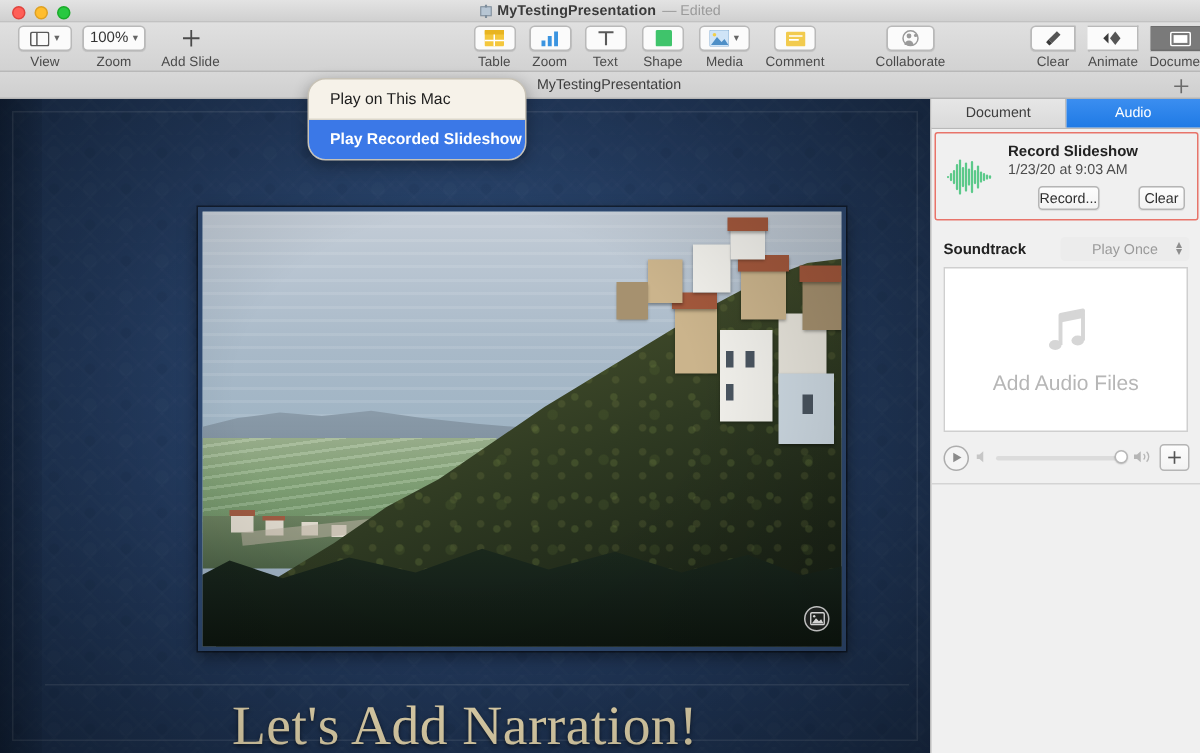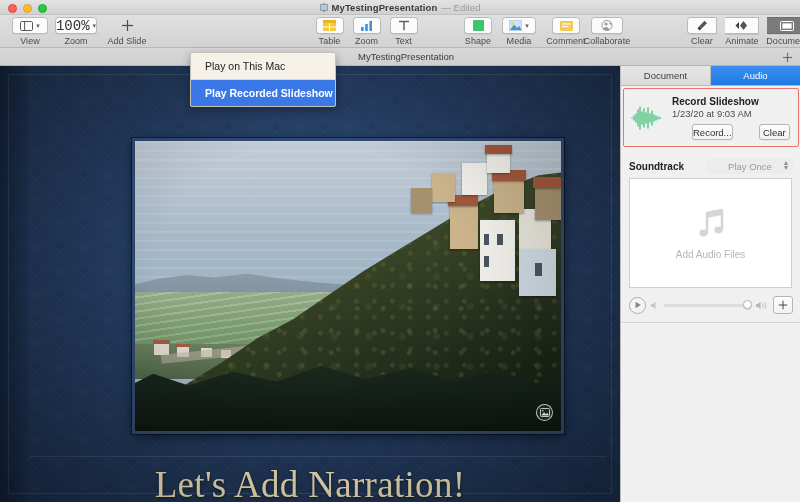--- a/index.html
+++ b/index.html
@@ -60,21 +60,21 @@
     box-shadow: 0 0.5px 0.5px rgba(0,0,0,0.10);
   }
   .tb-btn.flat { background: transparent; border: none; box-shadow: none; }
   .tb-btn.pressed { background: #c4c4c4; border-color: #a8a8a8; box-shadow: inset 0 1px 1px rgba(0,0,0,0.10); }
   .tb-btn.dark { background: #7a7a7a; border-color: #6d6d6d; }
   .tb-label {
     font-size: 9px; color: #4a4a4a; margin-top: 2px; white-space: nowrap;
     letter-spacing: 0.05px;
   }
   .chev { font-size: 7px; color: #666; margin-left: 3px; line-height: 1; }
-  .zoomtxt { font-size: 14px; color: #333; font-family: Liberation Mono, monospace; }
+  .zoomtxt { font-size: 10px; color: #333; }
 
   
   .ico { display: block; }
 
   
   .tabbar {
     position: absolute; left: 0; top: 48px; width: 800px; height: 18px;
     background: linear-gradient(to bottom, #d8d8d8, #cfcfcf);
     border-bottom: 1px solid #b4b4b4;
   }
@@ -293,21 +293,21 @@
     font-size: 8px; color: #8e8e8e;
   }
 
   .audio-well {
     position: absolute; left: 8px; top: 112px; width: 163px; height: 110px;
     background: #ffffff;
     border: 0.5px solid #cfcfcf;
     display: flex; flex-direction: column; align-items: center; justify-content: center;
     gap: 6px;
   }
-  .audio-well-text { font-size: 10px; color: #b6b6b6; }
+  .audio-well-text { font-size: 14px; color: #b6b6b6; }
 
   .audio-ctrls {
     position: absolute; left: 8px; top: 228px; width: 164px; height: 22px;
     display: flex; align-items: center; gap: 5px;
   }
   .circ-play {
     width: 17px; height: 17px; border-radius: 50%;
     border: 1.2px solid #adadad;
     display: flex; align-items: center; justify-content: center;
     background: #f4f4f4;
@@ -328,24 +328,24 @@
     border: 0.5px solid #b5b5b5;
     display: flex; align-items: center; justify-content: center;
     font-size: 13px; color: #555; font-weight: 300; line-height: 1;
   }
   .insp-sep {
     position: absolute; left: 0; right: 0; top: 256px; height: 1px; background: #d4d4d4;
   }
 
   
   .menu {
-    position: absolute; left: 190px; top: 52px; width: 146px;
+    position: absolute; left: 205px; top: 52px; width: 146px;
     background: #f6f2e9;
     border: 0.5px solid #c7c2b6;
-    border-radius: 2px;
+    border-radius: 12px;
     box-shadow: 0 3px 10px rgba(0,0,0,0.30);
     overflow: hidden;
     z-index: 50;
   }
   .menu-item {
     height: 26px; display: flex; align-items: center;
     padding-left: 14px;
     font-size: 10.5px; color: #1c1c1c;
   }
   .menu-item.highlight {
@@ -445,21 +445,21 @@
         <div class="tb-btn" style="width:28px;">
           <span>
             <svg class="ico" width="12" height="11" viewBox="0 0 12 11">
                 <line x1="1" y1="1.5" x2="11" y2="1.5" stroke="#5a5a5a" stroke-width="1.4"></line>
                 <line x1="6" y1="1.5" x2="6" y2="10.2" stroke="#5a5a5a" stroke-width="1.4"></line>
               </svg>
           </span>
         </div>
         <div class="tb-label">Text</div>
       </div>
-      <div class="tb-item" style="width:40px;margin-left:36px;">
+      <div class="tb-item" style="width:40px;">
         <div class="tb-btn" style="width:28px;">
           <span>
             <svg class="ico" width="11" height="11" viewBox="0 0 11 11">
                 <rect x="0" y="0" width="11" height="11" rx="1" fill="#3fc46b"></rect>
               </svg>
           </span>
         </div>
         <div class="tb-label">Shape</div>
       </div>
       <div class="tb-item" style="width:42px;justify-content:flex-end;">

